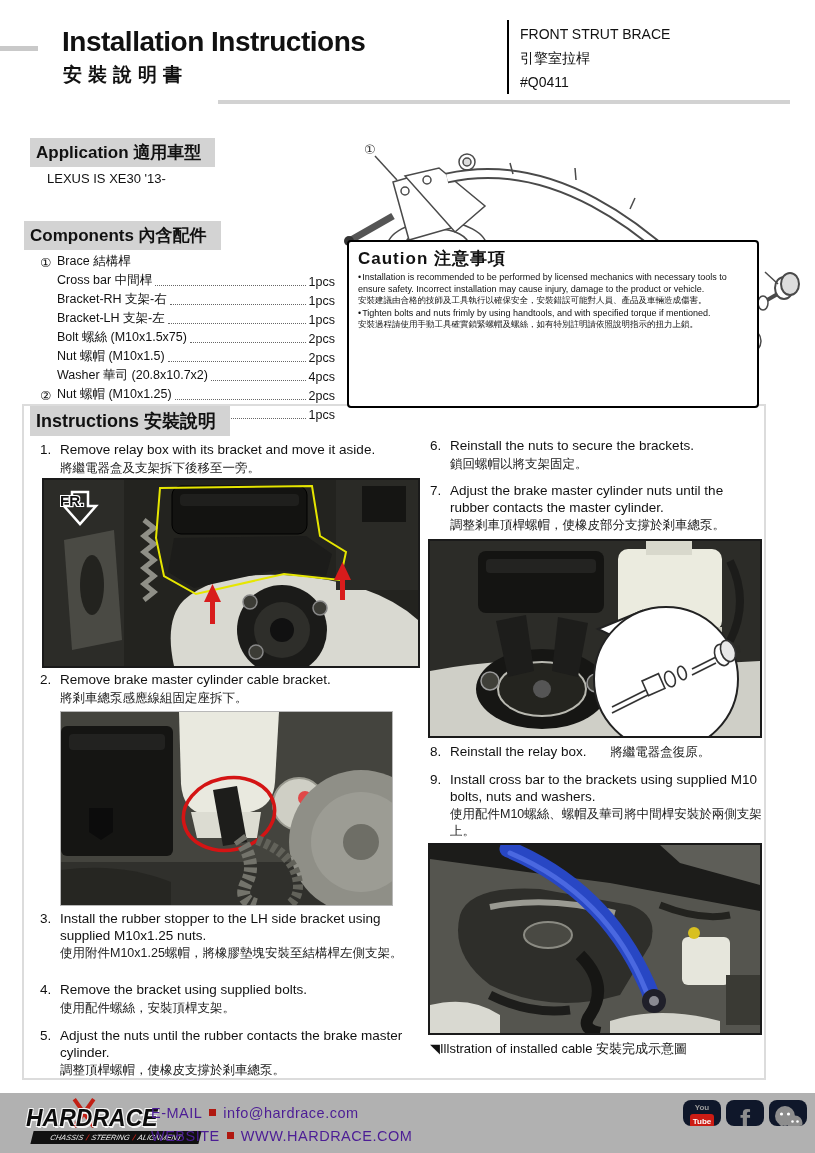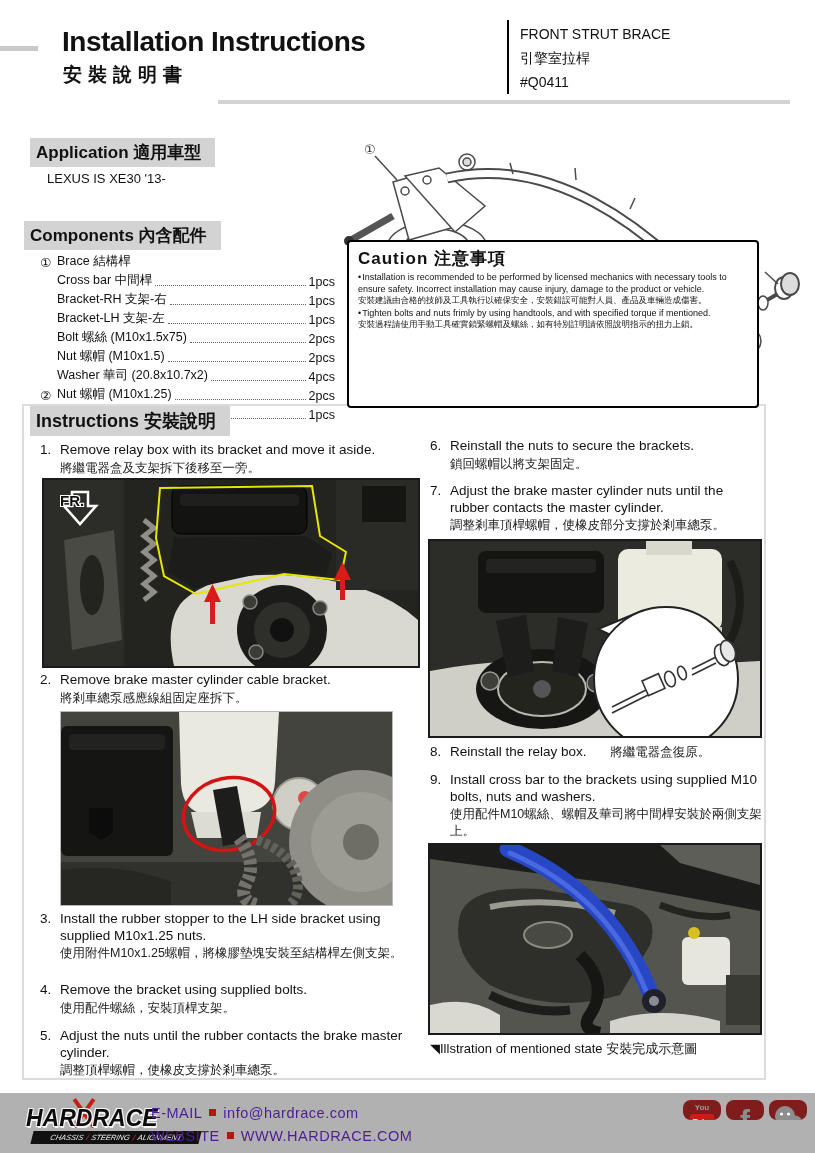--- a/index.html
+++ b/index.html
@@ -63,21 +63,21 @@
   .logo-x2{transform:rotate(-35deg);}
   .logo-text{position:absolute;left:2px;top:6px;font-size:23px;font-weight:bold;font-style:italic;letter-spacing:0px;color:#0c0c0c;
              text-shadow:-1px -1px 0 #f4f4f4,1px -1px 0 #f4f4f4,-1px 1px 0 #f4f4f4,1px 2px 0 #f4f4f4;}
   .logo-tag{position:absolute;left:8px;top:32px;width:168px;height:13px;background:#111;transform:skewX(-14deg);
             color:#eee;font-size:7.5px;font-style:italic;display:flex;align-items:center;justify-content:center;gap:3px;white-space:nowrap;}
   .logo-tag .sep{color:#c22015;font-weight:bold;}
   .contact{position:absolute;left:143px;top:8px;color:#4c1d95;font-size:14.5px;letter-spacing:0.5px;padding-left:8px;}
   .contact .line{display:flex;align-items:center;height:23px;gap:7px;}
   .contact .sq{width:7px;height:7px;background:#b01810;flex:none;}
   .social{position:absolute;right:8px;top:7px;display:flex;gap:5px;}
-  .sicon{width:38px;height:20px;background:#7f1d1d;border-radius:8px;position:relative;overflow:hidden;}
+  .sicon{width:38px;height:26px;background:#0f172a;border-radius:8px;position:relative;overflow:hidden;}
   .yt-you{position:absolute;left:0;right:0;top:3px;text-align:center;font-size:8px;color:#9a9a9a;font-weight:bold;}
   .yt-badge{position:absolute;left:7px;top:14px;width:24px;height:15px;background:#cc1c14;border-radius:3px;color:#fff;font-size:8px;font-weight:bold;text-align:center;line-height:15px;}
   .fb-f{position:absolute;left:0;right:0;top:2px;text-align:center;font-size:30px;font-weight:bold;color:#8d8d8d;line-height:38px;}
 </style>
 </head>
 <body>
 
 <div class="page">
 
   <div class="abs hdr-dash"></div>
@@ -406,21 +406,21 @@
       <path d="M 0 160 Q 40 150 70 170 L 70 188 L 0 188 Z" fill="#d9d9d1"></path>
       <path d="M 180 176 Q 230 160 290 176 L 290 188 L 180 188 Z" fill="#d3d3cb"></path>
 
       <path d="M 78 4 C 150 34 196 86 222 152" stroke="#2847c4" stroke-width="17" fill="none" stroke-linecap="round"></path>
       <path d="M 80 8 C 150 38 192 86 216 146" stroke="#4a68e0" stroke-width="5" fill="none" stroke-linecap="round"></path>
       <circle cx="224" cy="156" r="12" fill="#20202a"></circle>
       <circle cx="224" cy="156" r="5" fill="#8a8a92"></circle>
     </svg>
   </div>
 
-  <div class="abs caption" style="left:430px;top:1040px;">◥Illstration of mentioned state 安裝完成示意圖</div>
+  <div class="abs caption" style="left:430px;top:1040px;">◥Illstration of installed cable 安裝完成示意圖</div>
 
   <div class="abs footer">
     <div class="logo-wrap">
       <div class="logo-x1"></div>
       <div class="logo-x2"></div>
       <div class="logo-text">HARDRACE</div>
       <div class="logo-tag">
         <span>CHASSIS</span>
           <span class="sep">/</span>
           <span>STEERING</span>

